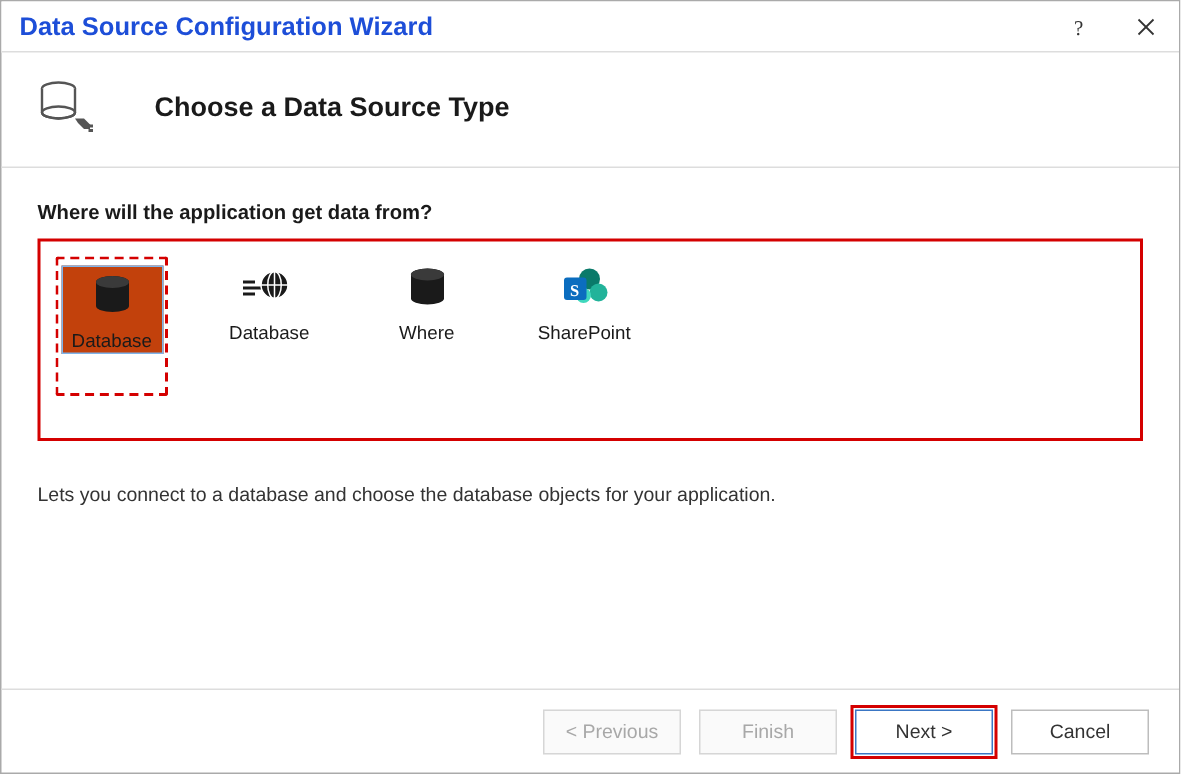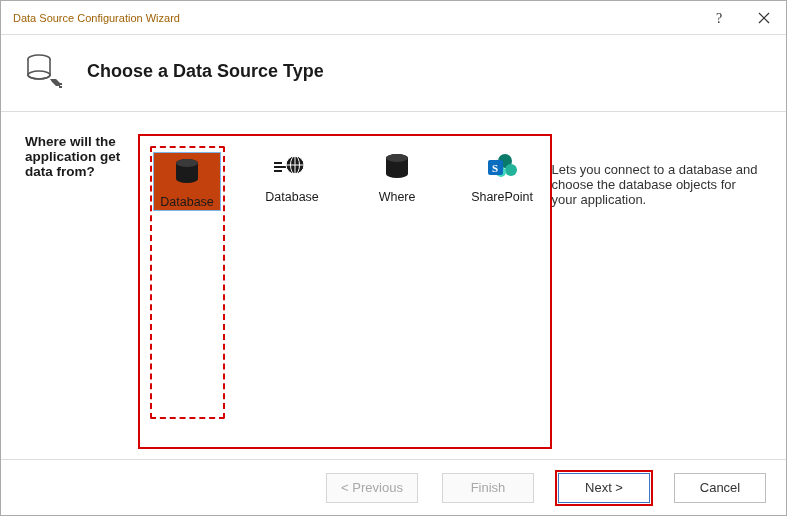--- a/index.html
+++ b/index.html
@@ -23,59 +23,61 @@
   .titlebar {
     height: 34px;
     display: flex;
     align-items: center;
     justify-content: space-between;
     padding-left: 12px;
     border-bottom: 1px solid #ddd;
     background: #fff;
   }
   .titlebar-title {
-    font-size: 11px;
-    color: #a16207;
+    font-size: 17px;
+    color: #1d4ed8;
+    font-weight: bold;
   }
   .titlebar-controls {
     display: flex;
     height: 100%;
   }
   .titlebar-btn {
     width: 44px;
     display: flex;
     align-items: center;
     justify-content: center;
     color: #333;
   }
   .titlebar-btn svg { display: block; }
 
   
   .header-section {
     padding: 14px 22px 18px 22px;
     display: flex;
     align-items: center;
-    gap: 20px;
+    gap: 36px;
     border-bottom: 1px solid #ddd;
   }
   .header-icon {
     width: 44px; height: 44px;
     display: flex; align-items: center; justify-content: center;
   }
   .header-title {
     font-size: 18px;
     font-weight: 600;
     color: #1a1a1a;
   }
 
   
   .body {
     flex: 1;
     padding: 22px 24px 10px 24px;
     display: flex;
+    flex-direction: column;
   }
   .question {
     font-weight: 600;
     font-size: 13.5px;
     margin-bottom: 10px;
   }
   .options-panel {
     border: 2px solid #d40000;
     padding: 10px 10px 28px 10px;
     display: flex;
@@ -120,21 +122,21 @@
     color: #333;
   }
 
   
   .footer {
     height: 56px;
     border-top: 1px solid #ddd;
     padding: 10px 20px;
     display: flex;
     justify-content: flex-end;
-    gap: 24px;
+    gap: 12px;
     align-items: center;
   }
   .btn {
     min-width: 92px;
     height: 30px;
     border: 1px solid #bdbdbd;
     background: #fff;
     font-size: 13px;
     color: #333;
     display: flex;

